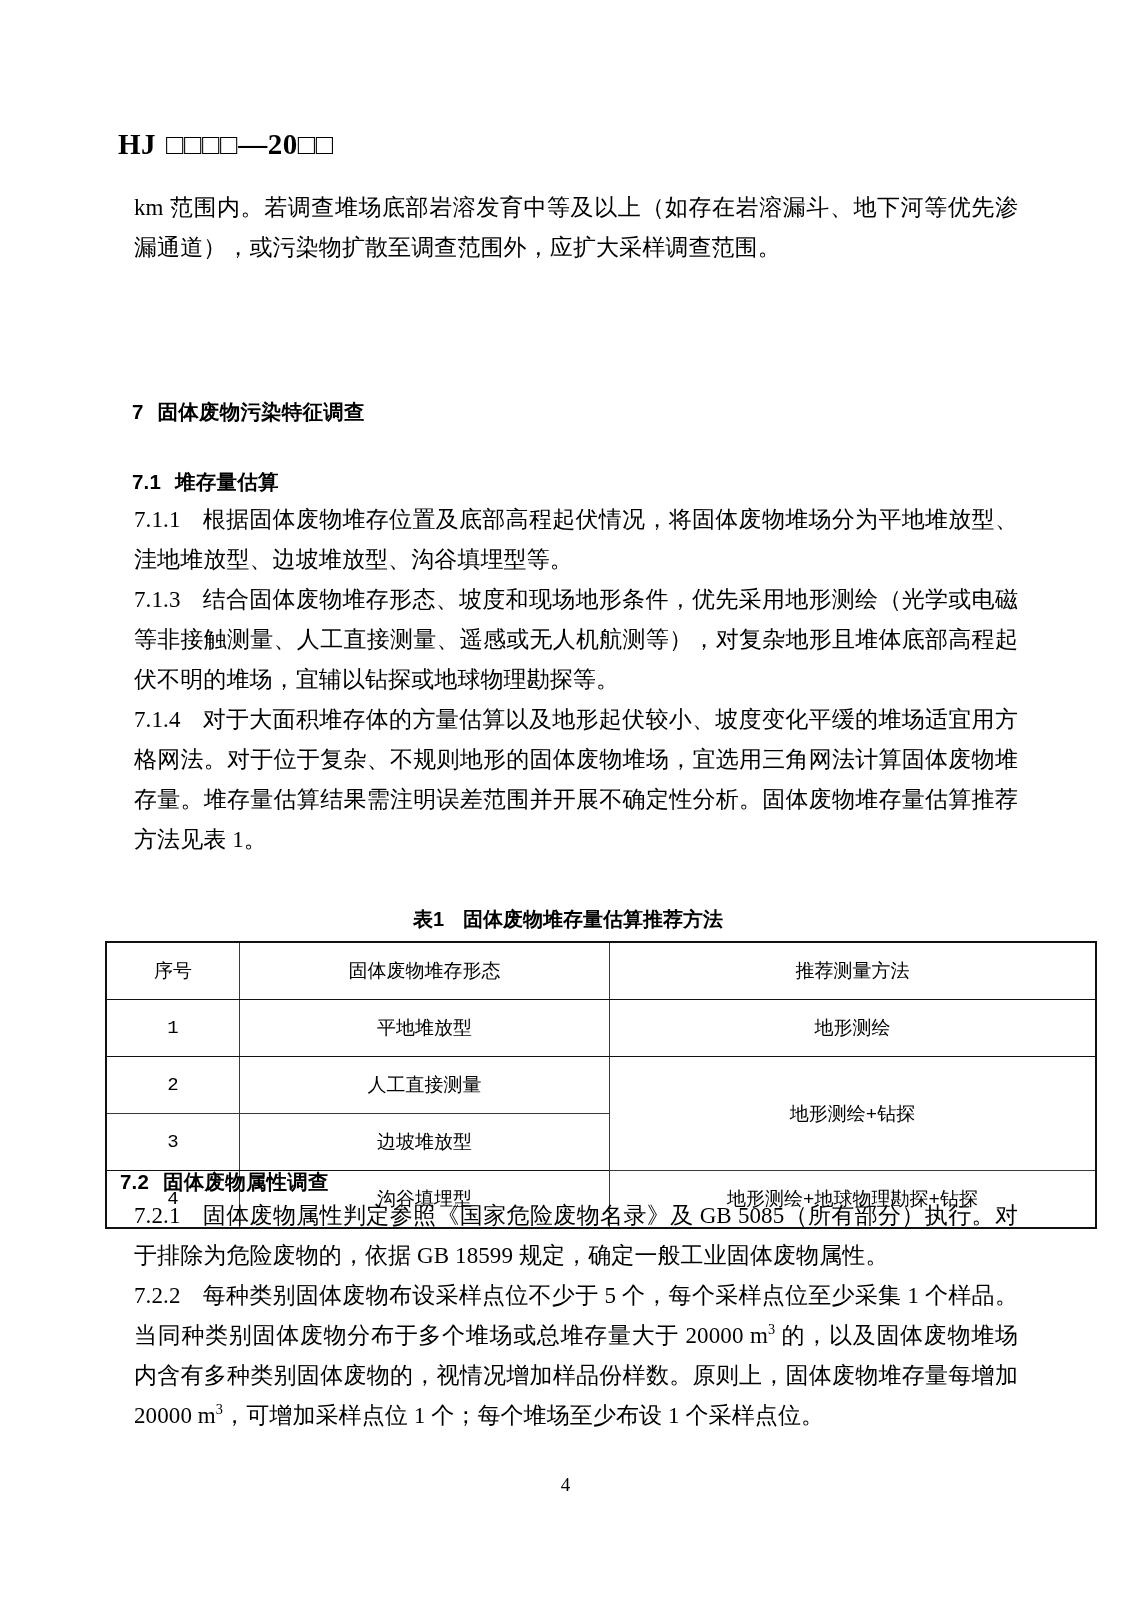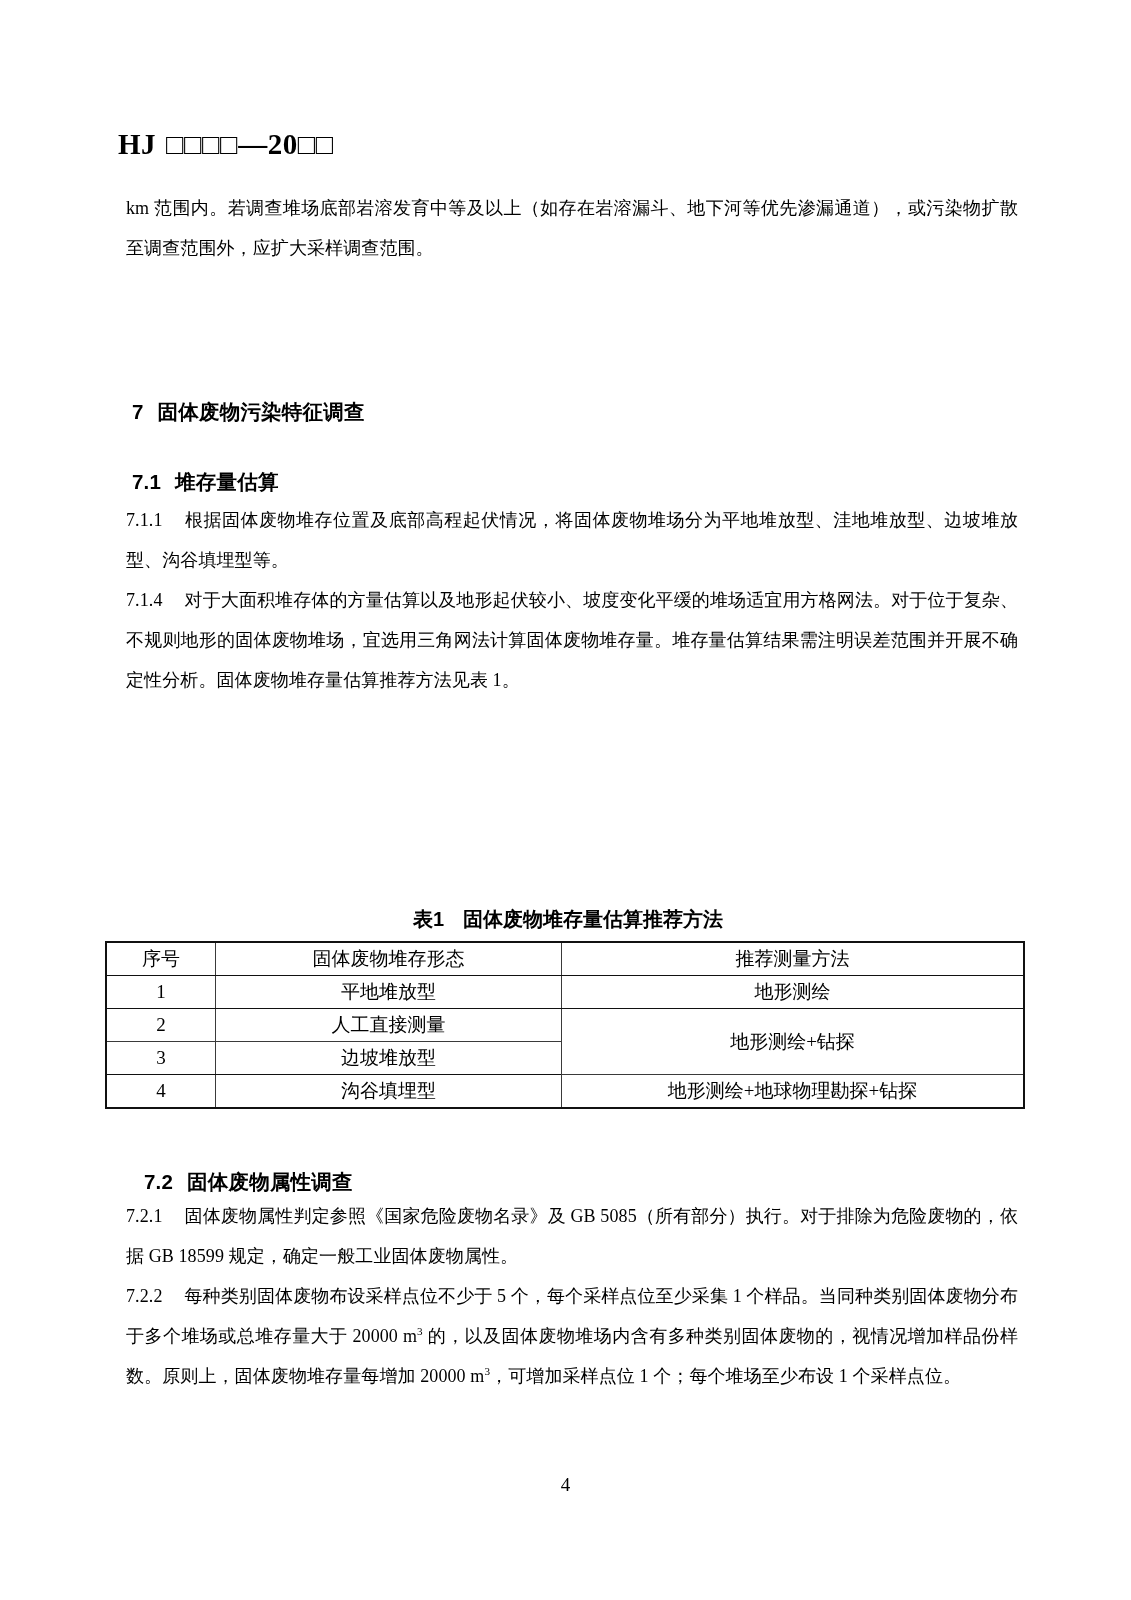--- a/index.html
+++ b/index.html
@@ -31,22 +31,22 @@
   .running-header .hj { margin-right: 10px; }
 
   
   .body-block {
     position: absolute;
     left: 118px;
     top: 188px;
     width: 900px;
   }
   p.para {
-    margin: 0 0 0 8px;
-    font-size: 18px;
+    margin: 0 0 0 16px;
+    font-size: 23px;
     line-height: 40px;
     text-align: justify;
     text-justify: inter-ideograph;
     letter-spacing: 0.1px;
     word-break: break-all;
   }
   .num {
     font-family: "Liberation Serif", "DejaVu Serif", serif;
   }
   .gap-indent { display: inline-block; width: 22px; }
@@ -58,21 +58,21 @@
     font-weight: bold;
     font-size: 20.5px;
     line-height: 40px;
     letter-spacing: 0.2px;
   }
   h2.heading .hnum, h3.heading .hnum { margin-right: 14px; }
 
   .sec7 { position: absolute; left: 118px; top: 378px; }
   .sec71 { position: absolute; left: 118px; top: 448px; }
   .block-711 { position: absolute; left: 118px; top: 500px; width: 900px; }
-  .sec72 { position: absolute; left: 130px; top: 1148px; }
+  .sec72 { position: absolute; left: 106px; top: 1148px; }
   .block-721 { position: absolute; left: 118px; top: 1196px; width: 900px; }
 
   
   .table-caption {
     position: absolute;
     left: 118px;
     top: 902px;
     width: 900px;
     text-align: center;
     font-family: "Liberation Sans", "DejaVu Sans", sans-serif;
@@ -93,22 +93,22 @@
     width: 914px;
     border-collapse: collapse;
     font-size: 19px;
     table-layout: fixed;
   }
   table.data-table td {
     border: 1px solid #3a3a3a;
     text-align: center;
     vertical-align: middle;
     height: 32px;
-    padding: 0;
-    font-family: Liberation Serif, serif;
+    padding: 12px;
+    font-family: Liberation Mono, monospace;
   }
   table.data-table .c1 { width: 108px; }
   table.data-table .c2 { width: 345px; }
   table.data-table .c3 { width: 461px; }
   
   table.data-table tr:first-child td { border-top: 2.5px solid #111; }
   table.data-table tr:last-child td { border-bottom: 2.5px solid #111; }
   table.data-table td:first-child { border-left: 2.5px solid #111; }
   table.data-table td.last-col { border-right: 2.5px solid #111; border-radius: 15px; }
   table.data-table tr.hdr td { border-bottom: 1.4px solid #111; }
@@ -144,20 +144,21 @@
   <h2 class="heading sec7">
     <span class="hnum">7</span><span>固体废物污染特征调查</span>
   </h2>
 
   <h3 class="heading sec71">
     <span class="hnum">7.1</span><span>堆存量估算</span>
   </h3>
 
   <div class="block-711">
     <p class="para"><span class="num">7.1.1</span><span class="gap-indent"></span><span>根据固体废物堆存位置及底部高程起伏情况，将固体废物堆场分为平地堆放型、洼地堆放型、边坡堆放型、沟谷填埋型等。</span></p>
+    <p class="para"><span class="num">7.1.3</span><span class="gap-indent"></span><span>结合固体废物堆存形态、坡度和现场地形条件，优先采用地形测绘（光学或电磁等非接触测量、人工直接测量、遥感或无人机航测等），对复杂地形且堆体底部高程起伏不明的堆场，宜辅以钻探或地球物理勘探等。</span></p>
     <p class="para"><span class="num">7.1.4</span><span class="gap-indent"></span><span>对于大面积堆存体的方量估算以及地形起伏较小、坡度变化平缓的堆场适宜用方格网法。对于位于复杂、不规则地形的固体废物堆场，宜选用三角网法计算固体废物堆存量。堆存量估算结果需注明误差范围并开展不确定性分析。固体废物堆存量估算推荐方法见表 1。</span></p>
   </div>
 
   <div class="table-caption">
     <span class="capnum">表1</span><span>固体废物堆存量估算推荐方法</span>
   </div>
 
   <div class="data-table-wrap">
     <table class="data-table">
       <tbody>

